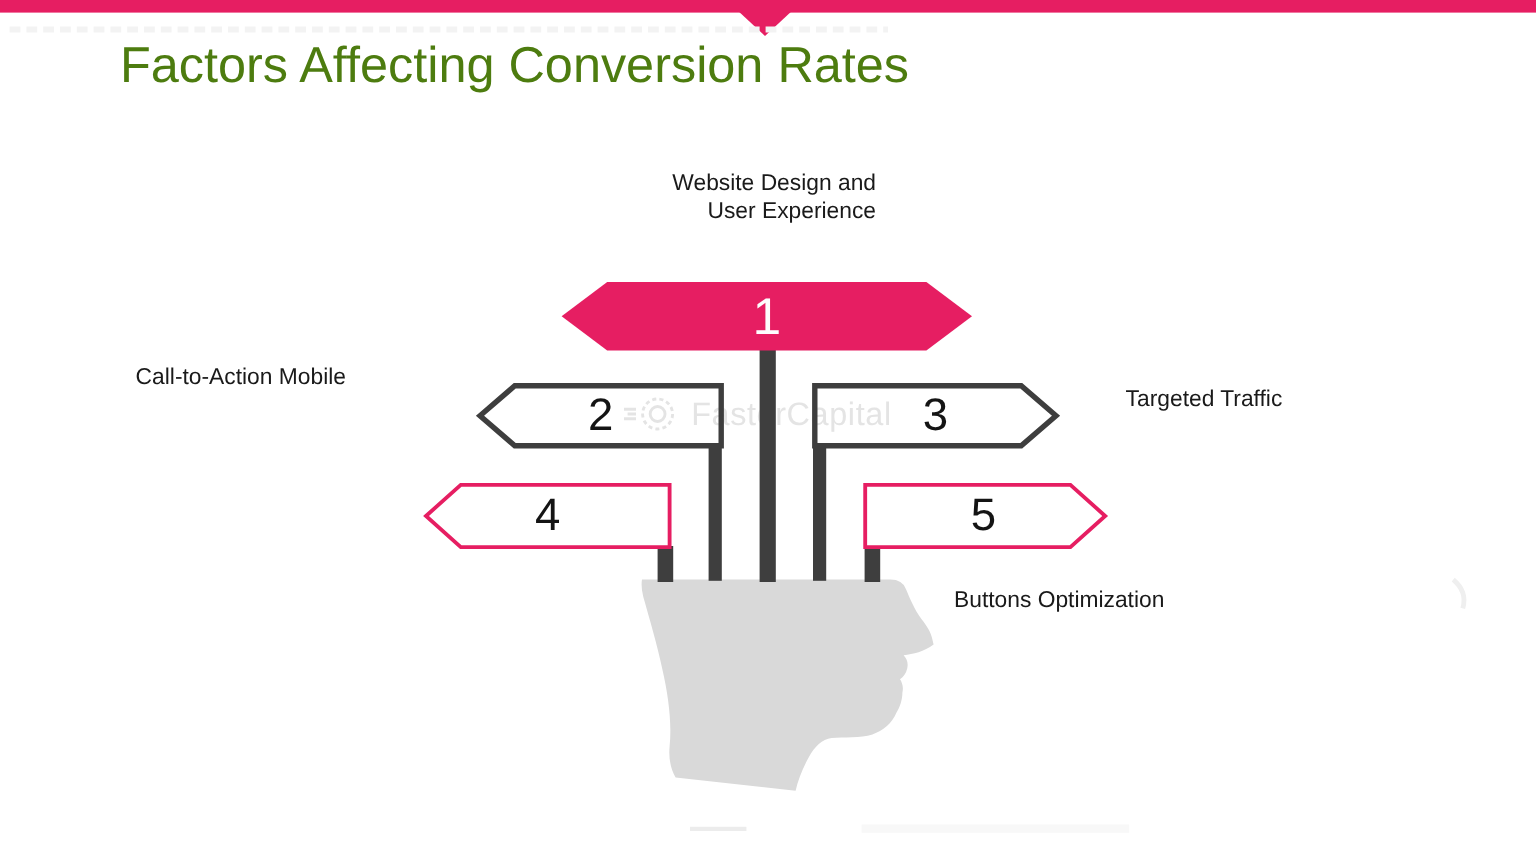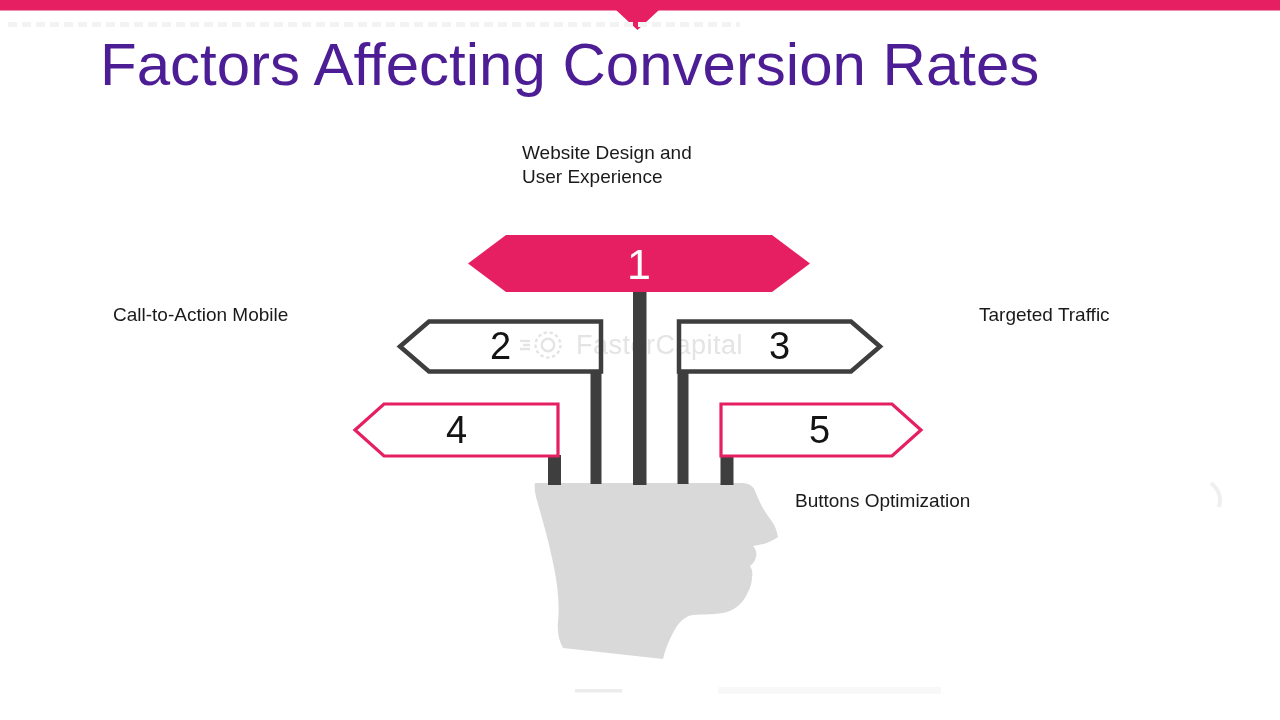--- a/index.html
+++ b/index.html
@@ -3,31 +3,31 @@
 <meta charset="utf-8">
 <style>
   html,body{margin:0;padding:0;background:#fff;}
   .stage{
     position:relative;width:1280px;height:720px;background:#ffffff;
     overflow:hidden;font-family:"Liberation Sans",sans-serif;
   }
   .art{position:absolute;left:0;top:0;width:1280px;height:720px;}
   .title{
     position:absolute;left:100px;top:30px;margin:0;
-    font-size:60px;font-weight:400;color:#4c1d95;white-space:nowrap;
+    font-size:42px;font-weight:400;color:#4d7c0f;white-space:nowrap;
     font-family:"Liberation Sans",sans-serif;
   }
   .label{
     position:absolute;font-size:19px;line-height:24px;color:#1a1a1a;
     white-space:nowrap;
   }
   .label.wrap{white-space:normal;}
-  .l1{left:522px;top:141px;width:208px;}
+  .l1{left:522px;top:141px;width:208px;text-align:right;}
   .l2{left:113px;top:303px;}
-  .l3{left:938px;top:303px;margin-left:41px;}
+  .l3{left:938px;top:321px;}
   .l4{left:240px;top:489px;}
   .l5{left:795px;top:489px;}
   .num{
     position:absolute;text-align:center;color:#141414;font-weight:400;
   }
   .n1{left:468px;top:236px;width:342px;line-height:56px;font-size:43px;color:#fdfdfd;}
   .n2{left:400px;top:321px;width:201px;line-height:51px;font-size:38px;}
   .n3{left:679px;top:321px;width:201px;line-height:51px;font-size:38px;}
   .n4{left:355px;top:404px;width:203px;line-height:52px;font-size:38px;}
   .n5{left:718px;top:404px;width:203px;line-height:52px;font-size:38px;}

